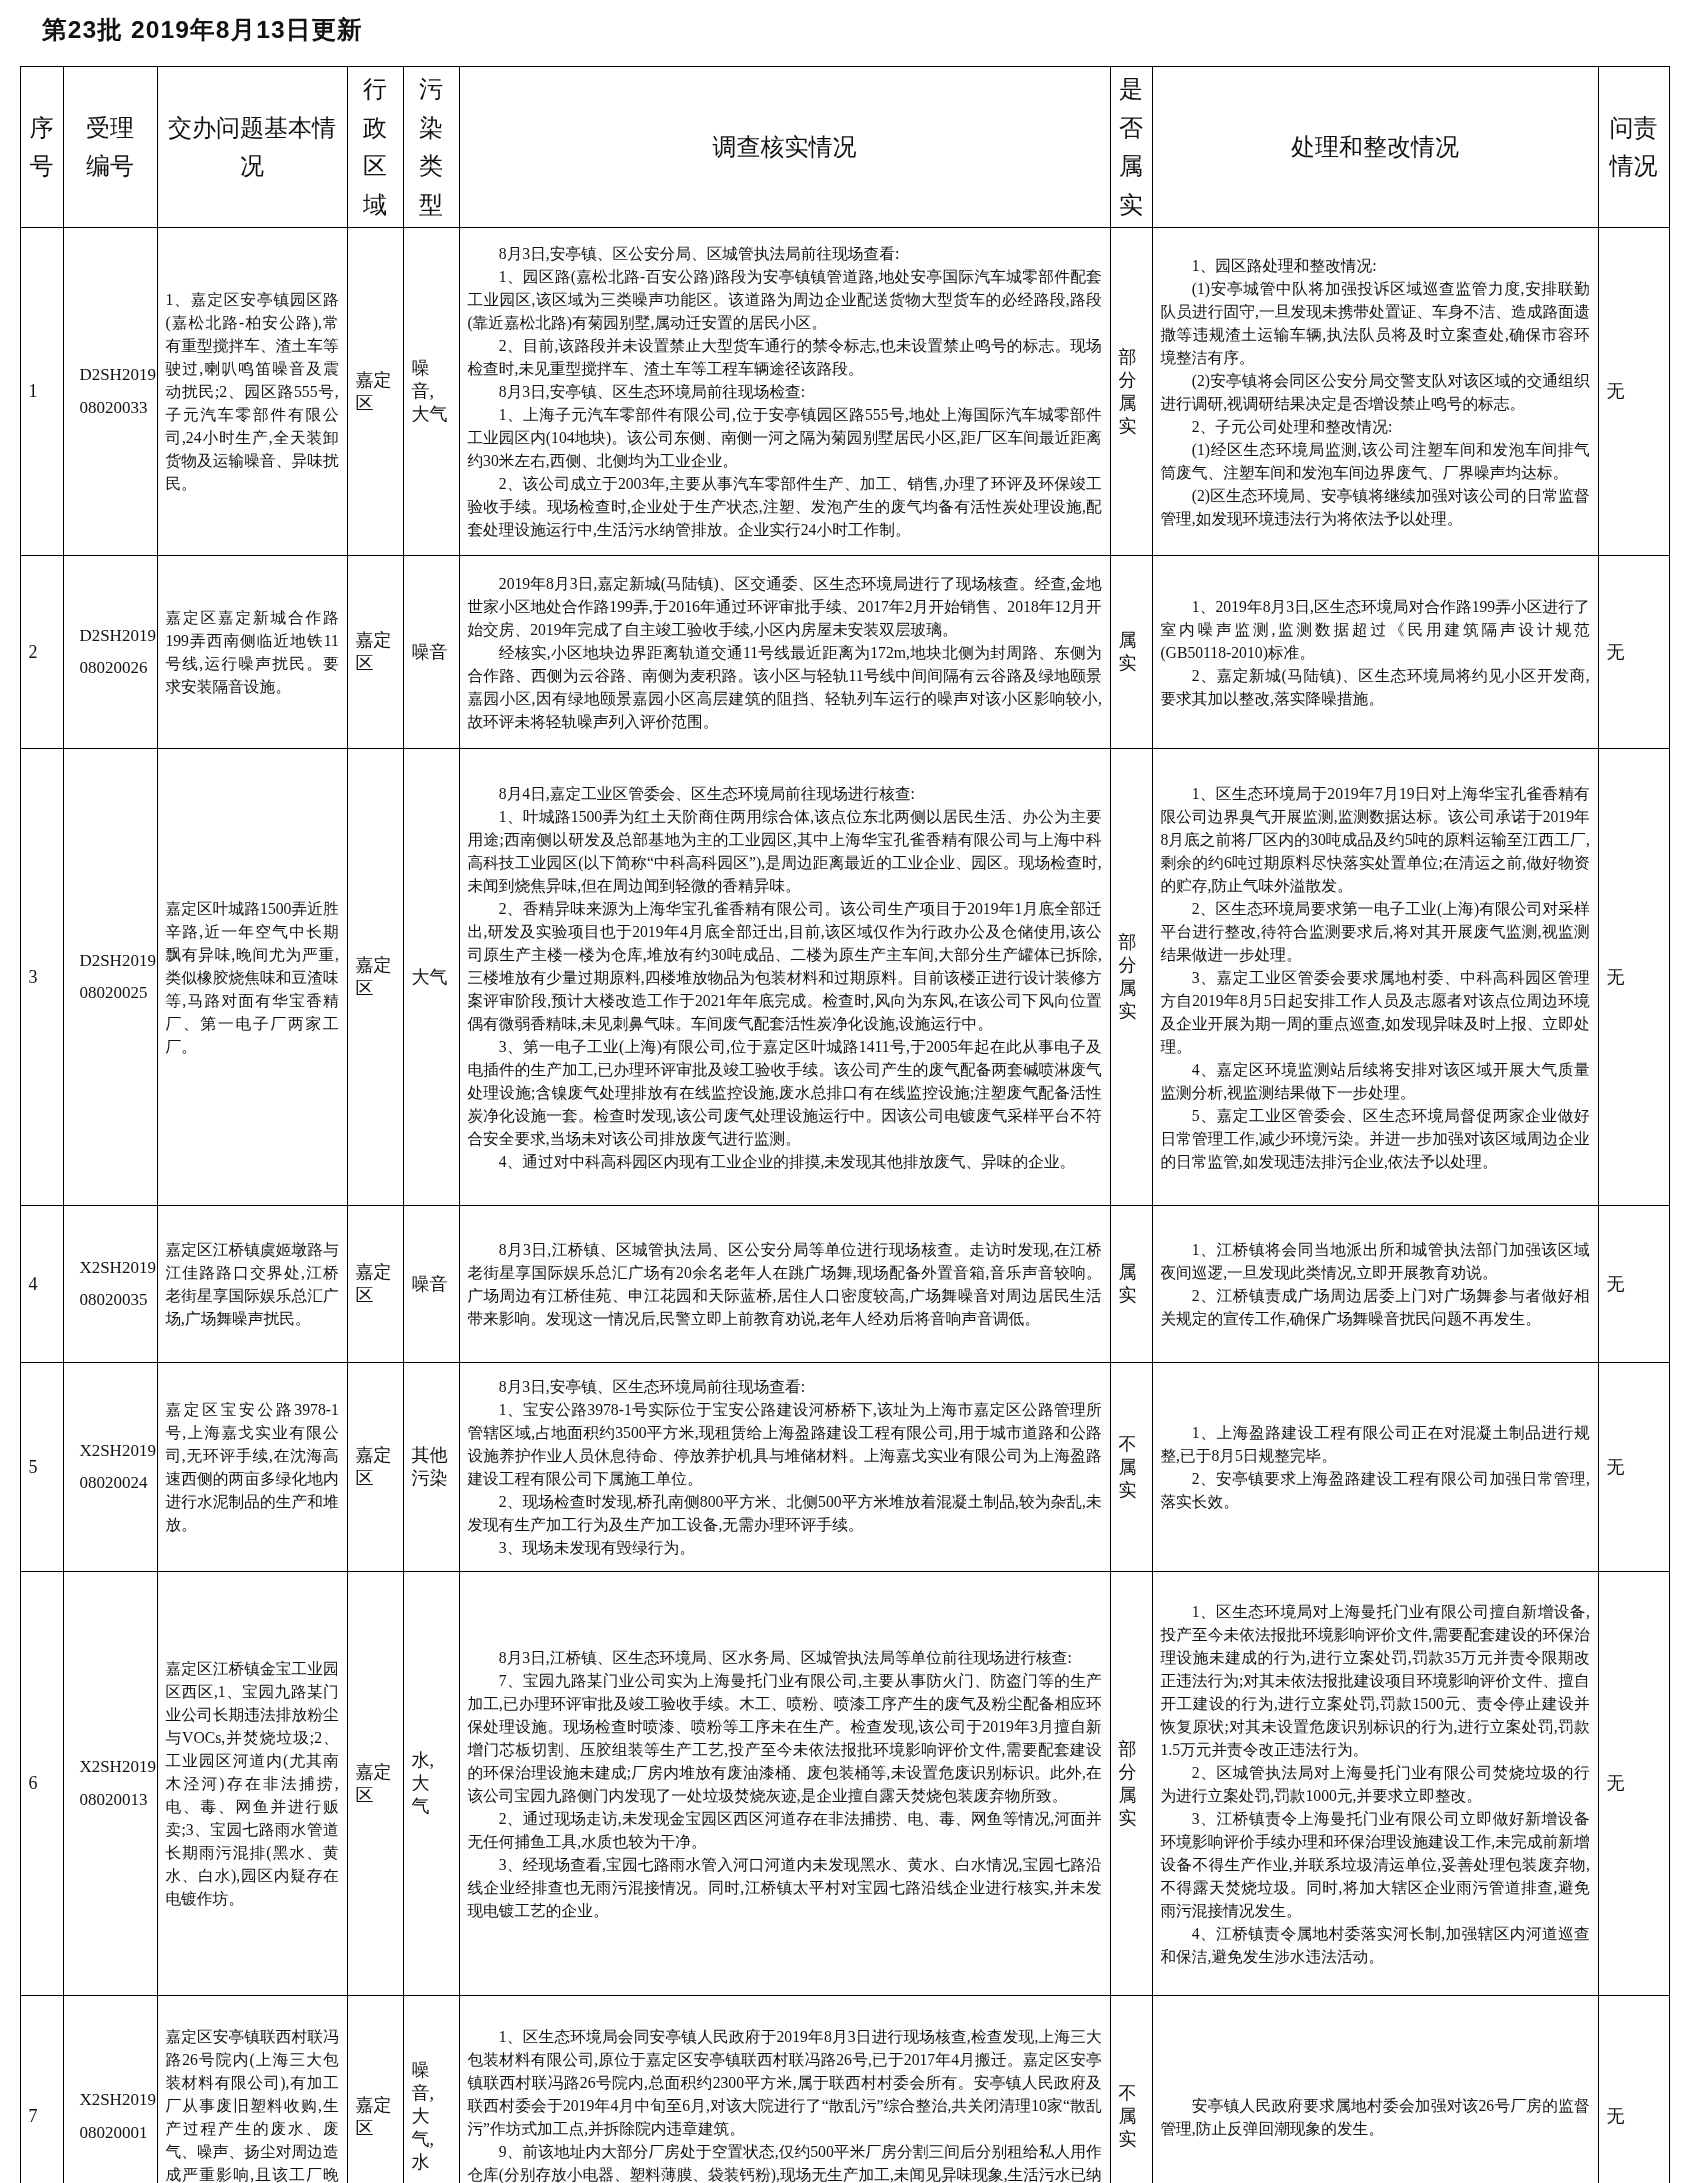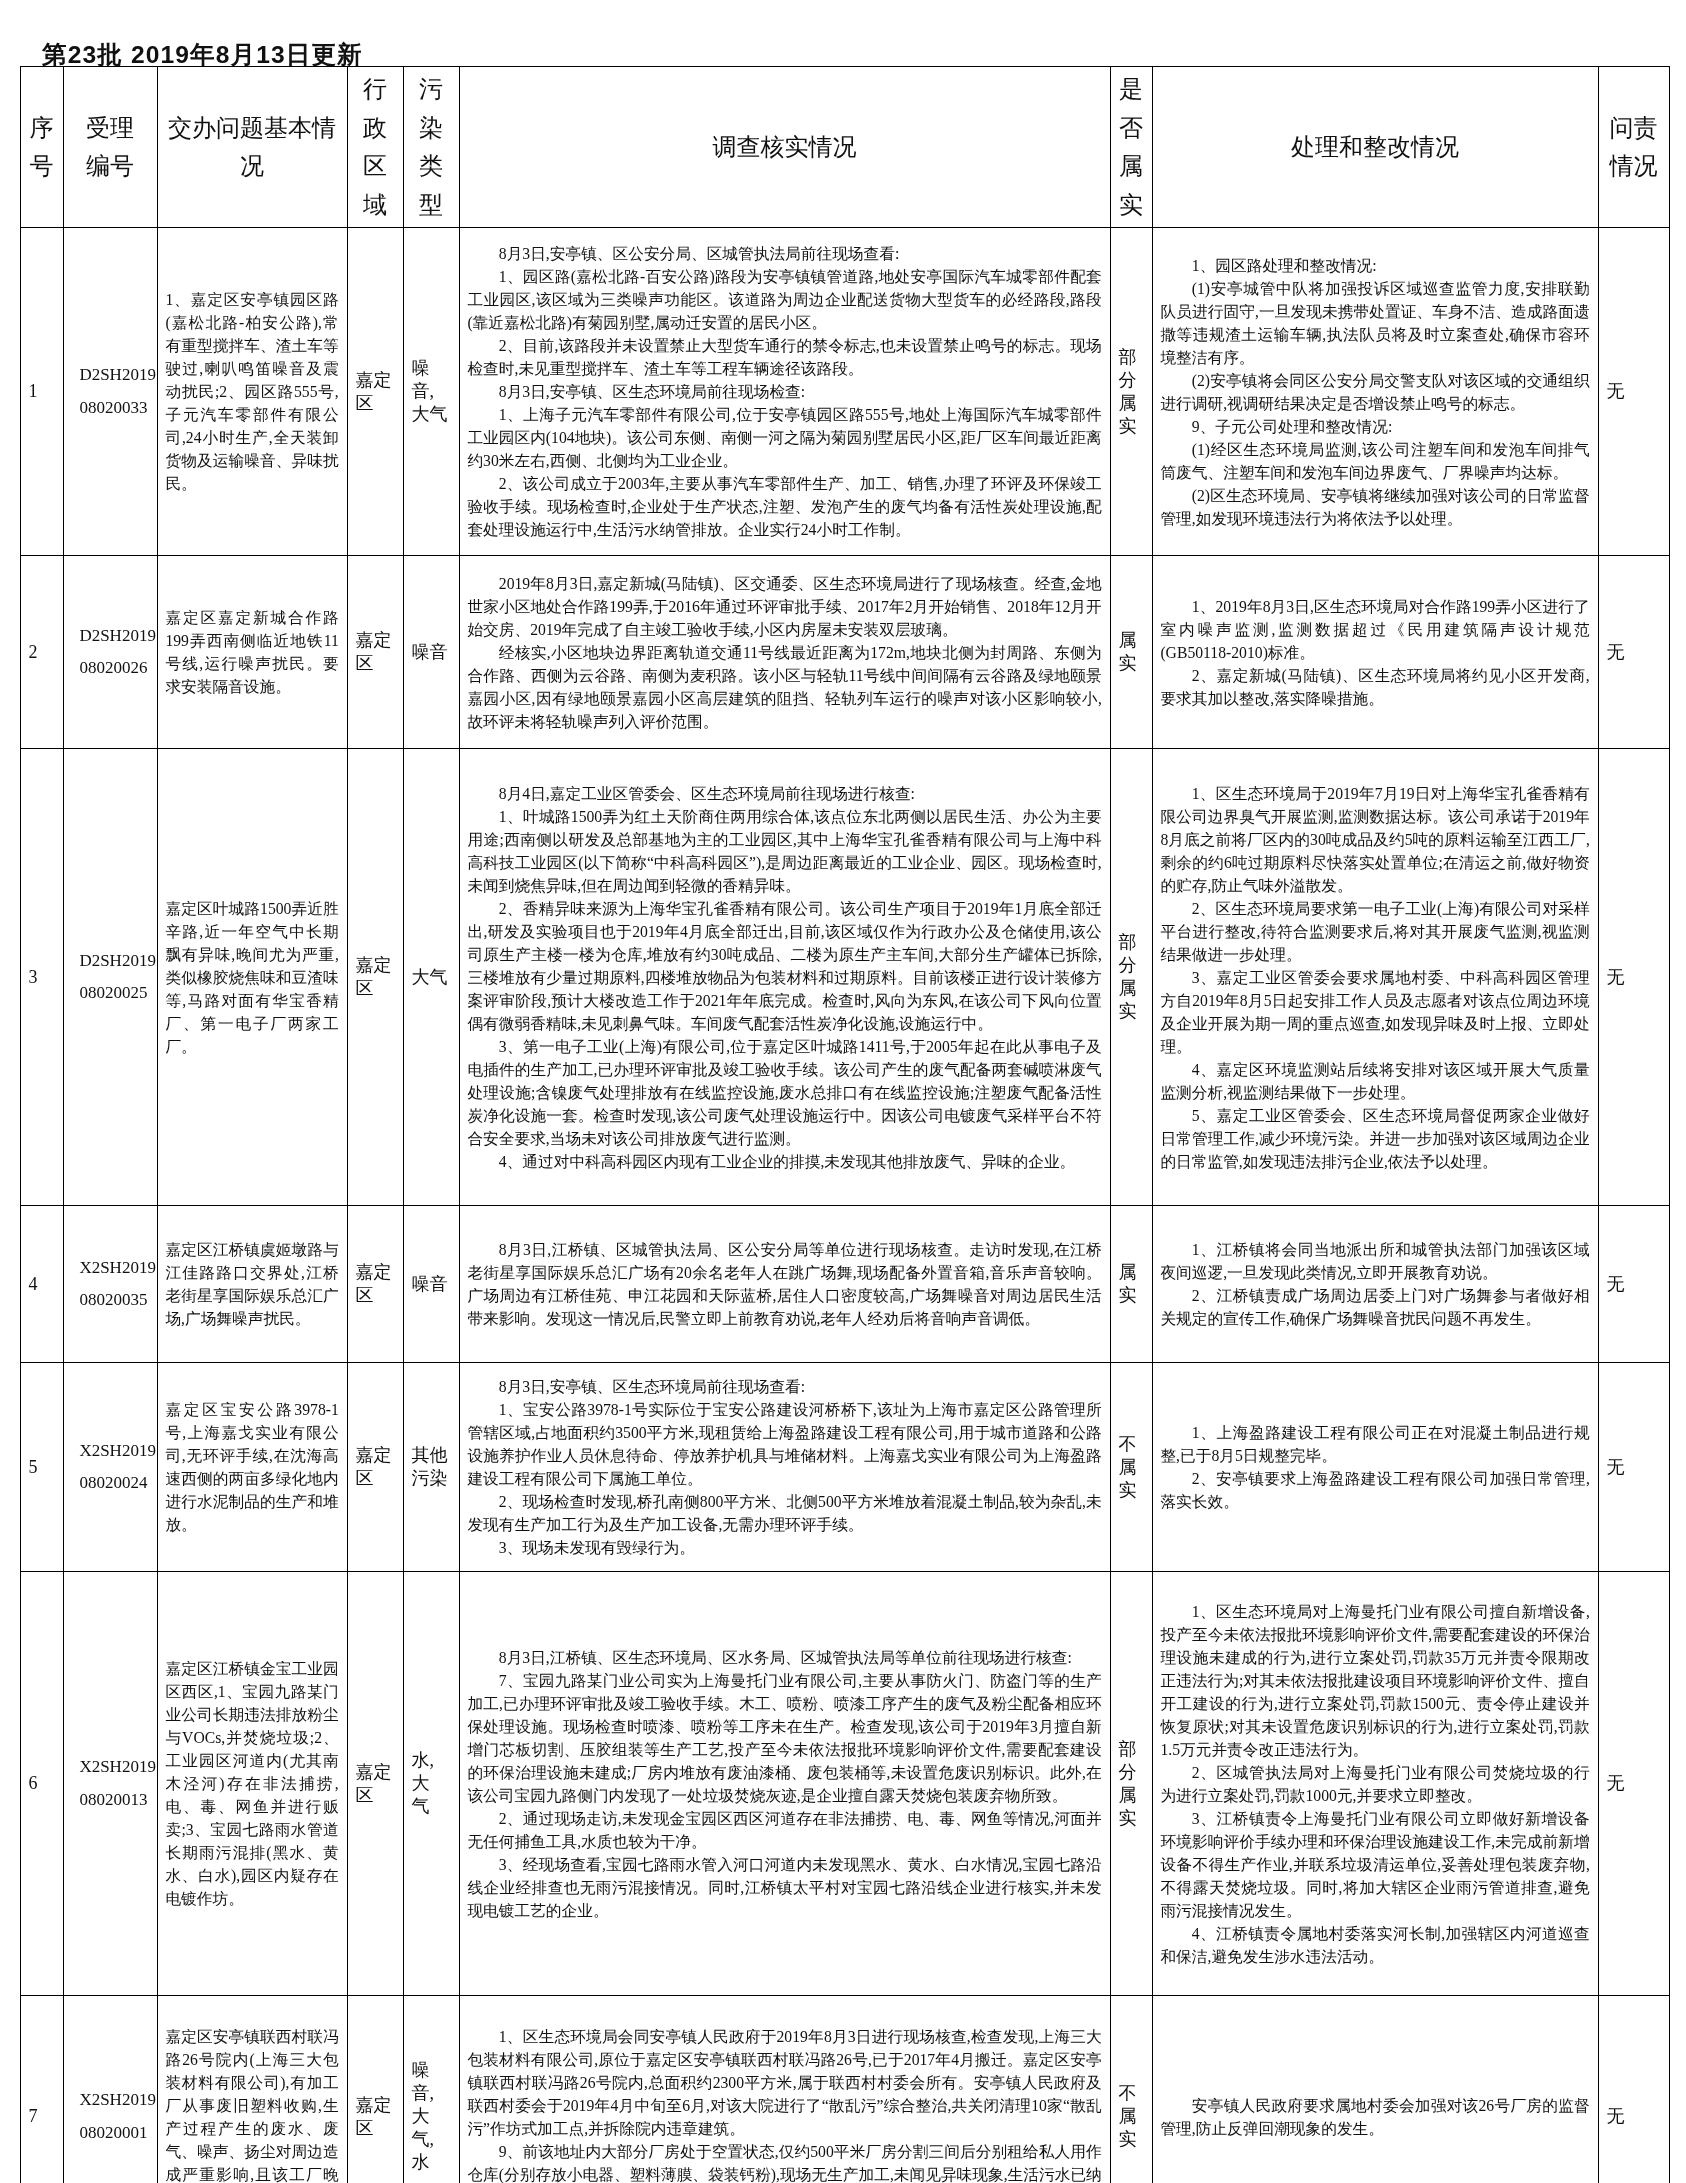--- a/index.html
+++ b/index.html
@@ -7,21 +7,21 @@
     position:relative;
     width:1687px;
     height:2183px;
     background:#ffffff;
     font-family:"Liberation Serif","DejaVu Serif",serif;
     color:#111;
   }
   .title{
     position:absolute;
     left:42px;
-    top:38px;
+    top:13px;
     font-family:"Liberation Sans","DejaVu Sans",sans-serif;
     font-size:24.6px;
     font-weight:bold;
     letter-spacing:1.1px;
     white-space:nowrap;
   }
   table.grid{
     position:absolute;
     left:19.6px;
     top:66px;
@@ -123,21 +123,21 @@
             <p>8月3日,安亭镇、区生态环境局前往现场检查:</p>
             <p>1、上海子元汽车零部件有限公司,位于安亭镇园区路555号,地处上海国际汽车城零部件工业园区内(104地块)。该公司东侧、南侧一河之隔为菊园别墅居民小区,距厂区车间最近距离约30米左右,西侧、北侧均为工业企业。</p>
             <p>2、该公司成立于2003年,主要从事汽车零部件生产、加工、销售,办理了环评及环保竣工验收手续。现场检查时,企业处于生产状态,注塑、发泡产生的废气均备有活性炭处理设施,配套处理设施运行中,生活污水纳管排放。企业实行24小时工作制。</p>
           </td>
         <td class="center">部分
 属实</td>
         <td class="body">
             <p>1、园区路处理和整改情况:</p>
             <p>(1)安亭城管中队将加强投诉区域巡查监管力度,安排联勤队员进行固守,一旦发现未携带处置证、车身不洁、造成路面遗撒等违规渣土运输车辆,执法队员将及时立案查处,确保市容环境整洁有序。</p>
             <p>(2)安亭镇将会同区公安分局交警支队对该区域的交通组织进行调研,视调研结果决定是否增设禁止鸣号的标志。</p>
-            <p>9、子元公司处理和整改情况:</p>
+            <p>2、子元公司处理和整改情况:</p>
             <p>(1)经区生态环境局监测,该公司注塑车间和发泡车间排气筒废气、注塑车间和发泡车间边界废气、厂界噪声均达标。</p>
             <p>(2)区生态环境局、安亭镇将继续加强对该公司的日常监督管理,如发现环境违法行为将依法予以处理。</p>
           </td>
         <td class="center">无</td>
       </tr>
       <tr style="height:193px">
         <td class="center">2</td>
         <td class="idcell">
             <p>D2SH2019</p>
             <p>08020026</p>

